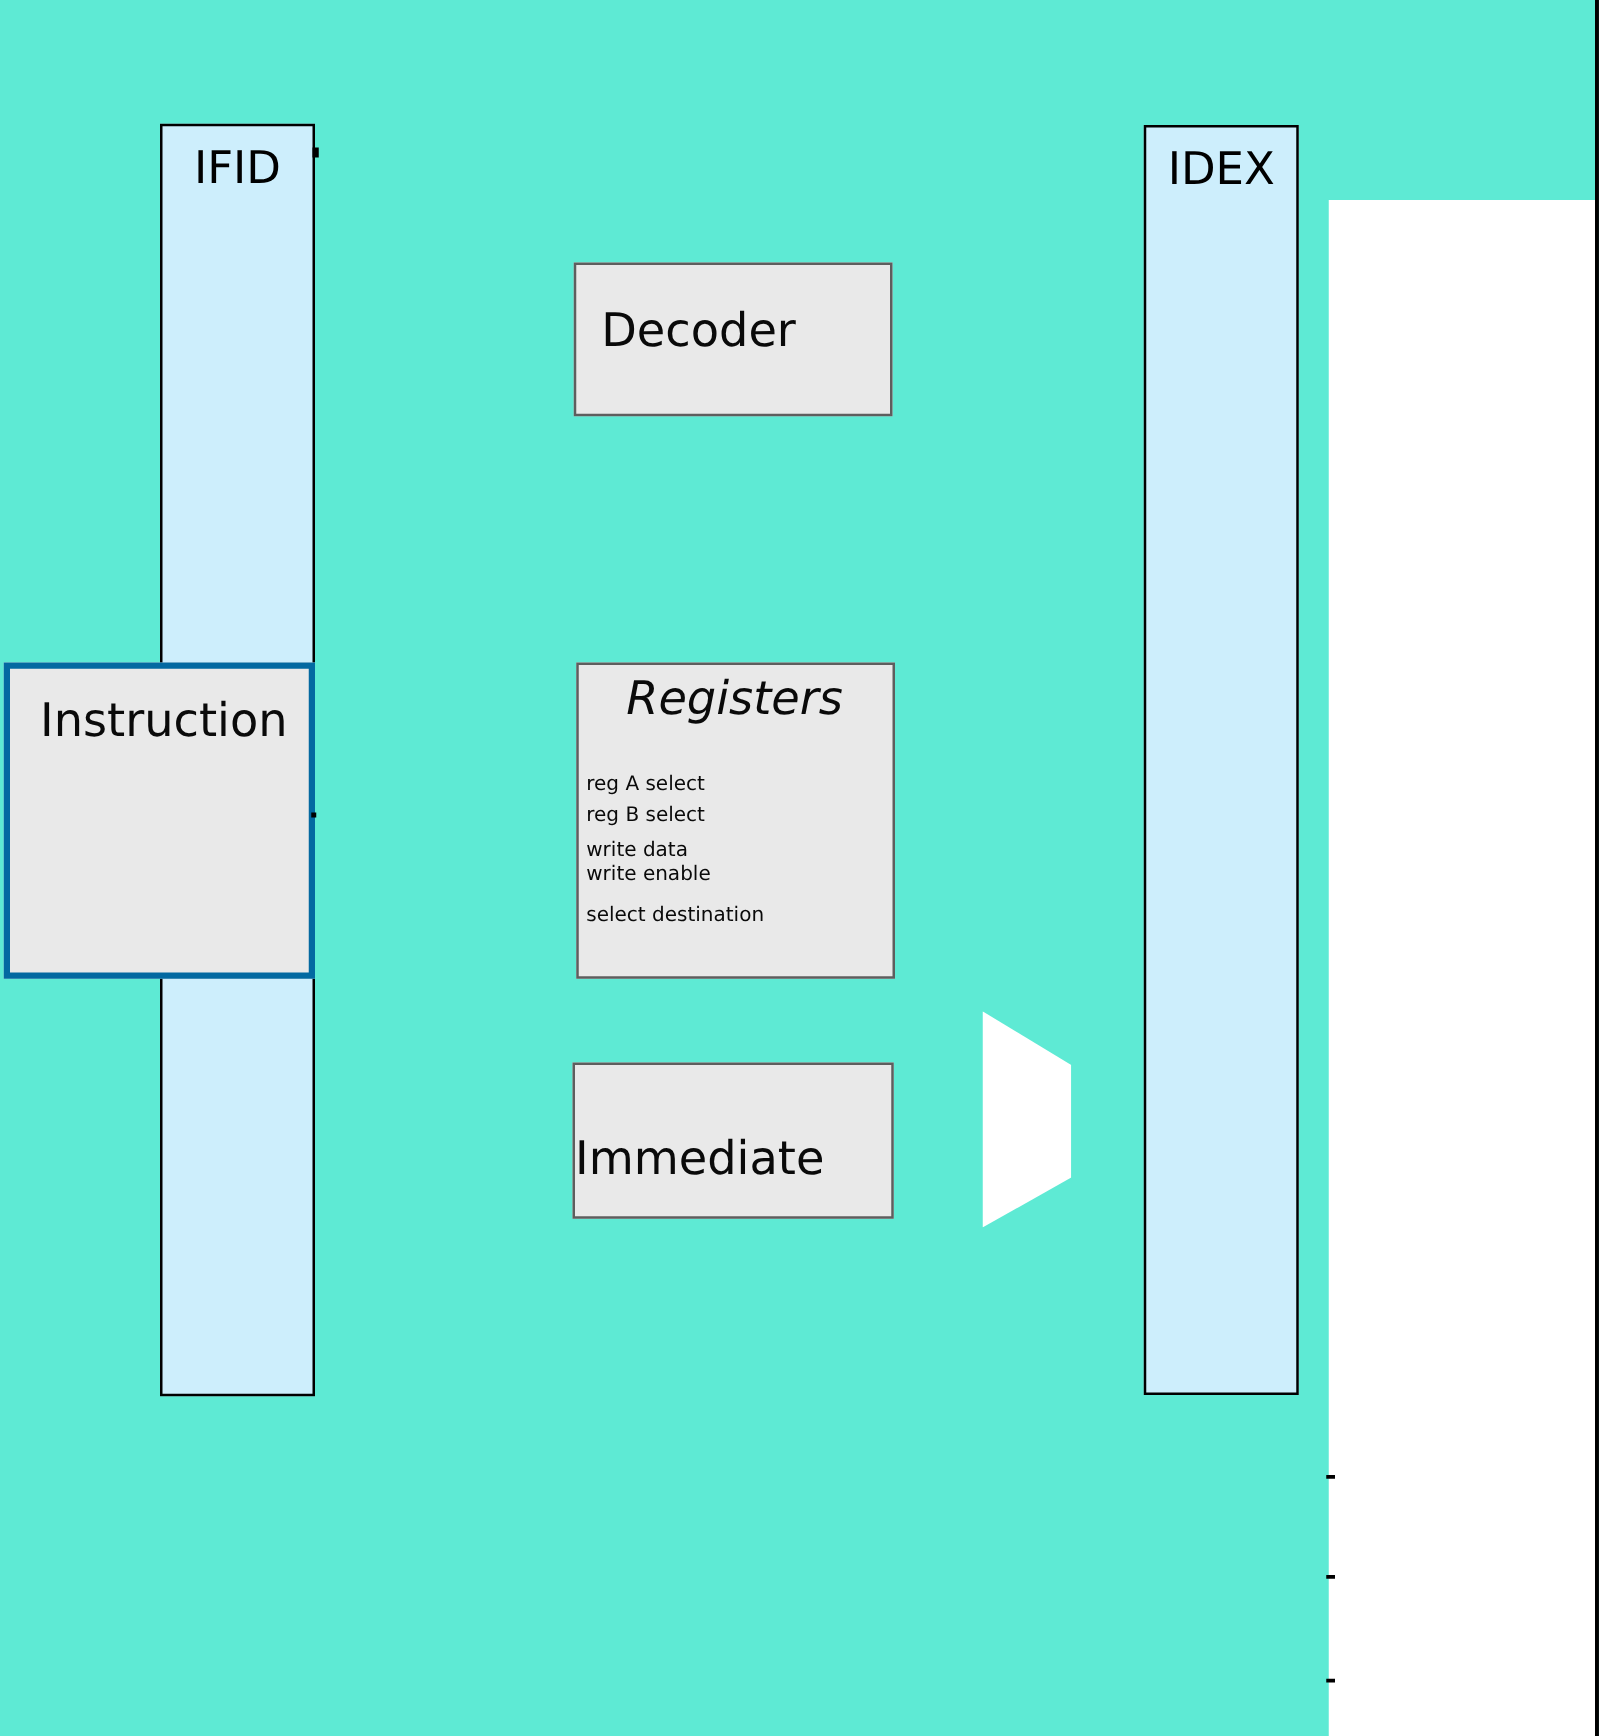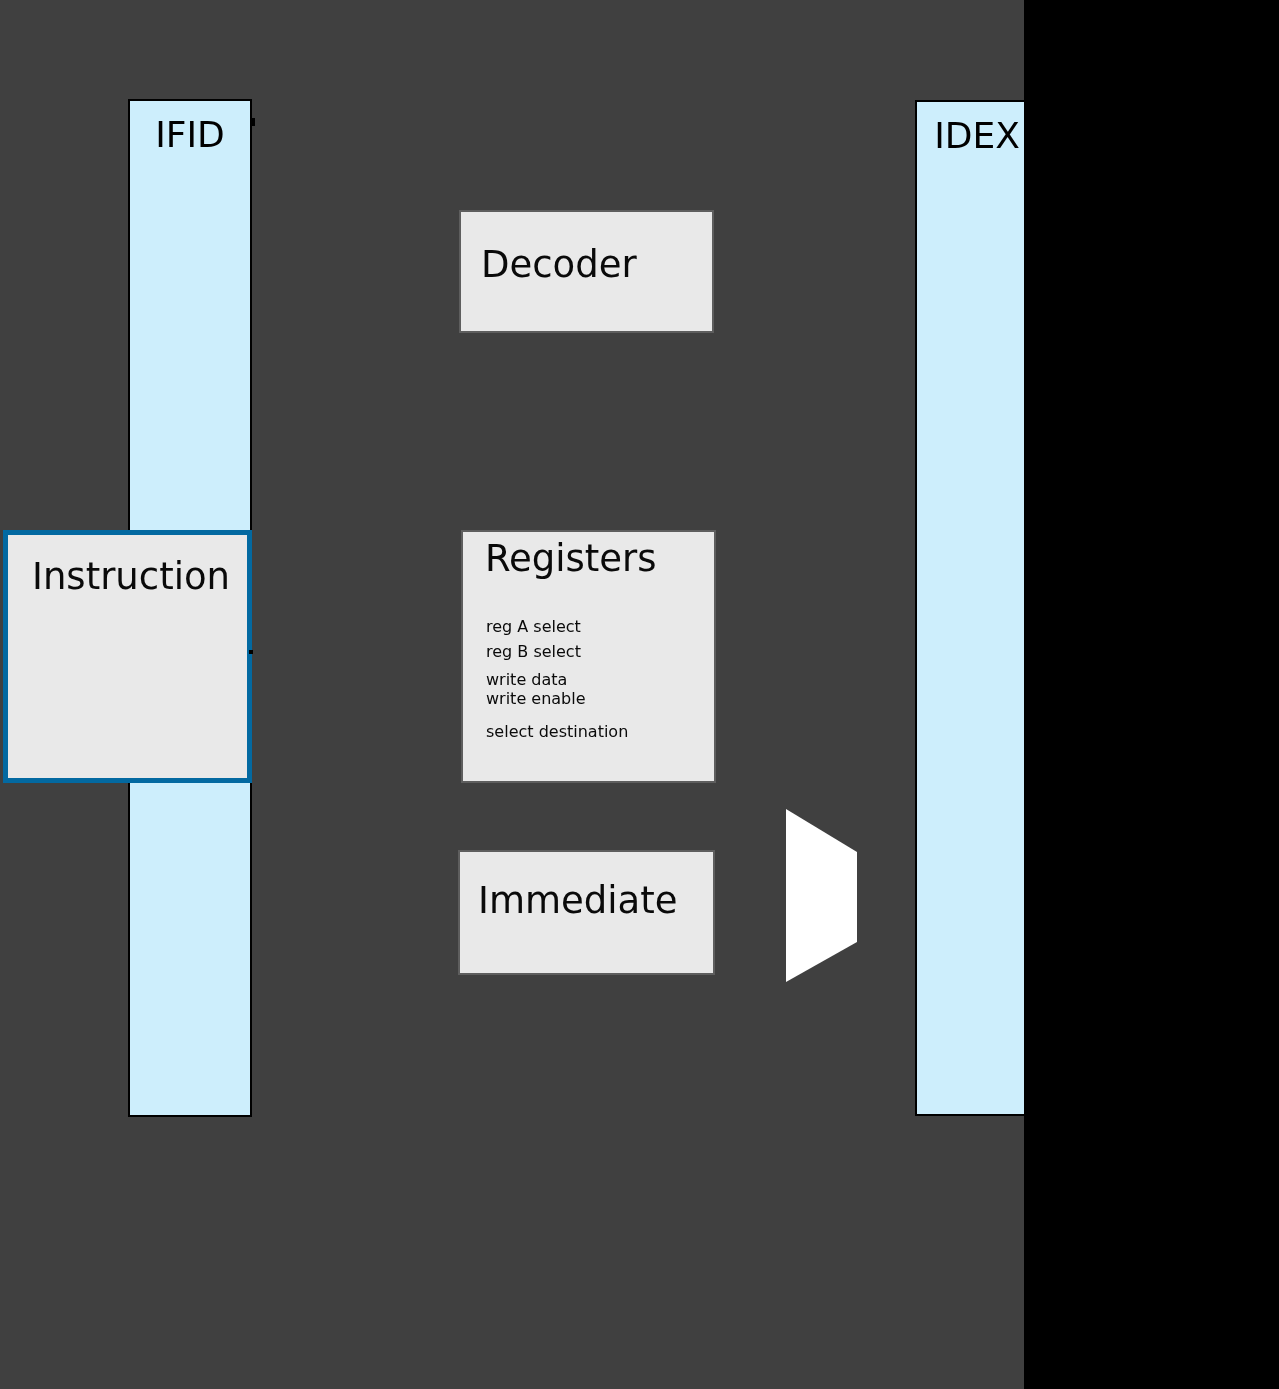--- a/index.html
+++ b/index.html
@@ -2,23 +2,23 @@
 <html><head>
 <meta charset="utf-8">
 <style>
   html, body {
     margin: 0;
     padding: 0;
     background: #000;
   }
   .canvas {
     position: relative;
-    width: 1024px;
+    width: 1276px;
     height: 1389px;
-    background: #404040;
+    background: #5eead4;
     overflow: hidden;
     font-family: "DejaVu Sans", sans-serif;
     color: #0a0a0a;
   }
   
   .panel {
     position: absolute;
     left: 1063px;
     top: 160px;
     width: 216px;
@@ -63,42 +63,42 @@
     left: 459px; top: 210px; width: 255px; height: 123px;
     display: flex; align-items: center;
     padding-left: 20px; padding-bottom: 14px;
     font-size: 37px;
   }
   .block.registers {
     left: 461px; top: 530px; width: 255px; height: 253px;
   }
   .registers-title {
     position: absolute;
-    left: 22px; top: 5px;
+    left: 38px; top: 5px;
     font-size: 37px;
     line-height: 43px;
+    font-style: italic;
   }
   .port {
     position: absolute;
     left: 6px;
     transform: translateY(-50%);
     font-size: 16px;
     line-height: 20px;
     white-space: nowrap;
-    margin-left: 17px;
   }
   .port.p0 { top: 95px; }
   .port.p1 { top: 120px; text-align: right; }
   .port.p2 { top: 148px; }
   .port.p3 { top: 167px; }
   .port.p4 { top: 200px; }
   .block.immediate {
     left: 458px; top: 850px; width: 257px; height: 125px;
-    display: flex; align-items: center;
-    padding-left: 18px; padding-bottom: 25px;
+    display: flex; align-items: flex-end;
+    padding-left: 0; padding-bottom: 25px;
     font-size: 37px;
   }
   
   .mux {
     position: absolute;
     left: 786px; top: 809px;
     width: 71px; height: 173px;
     z-index: 1;
   }
   

